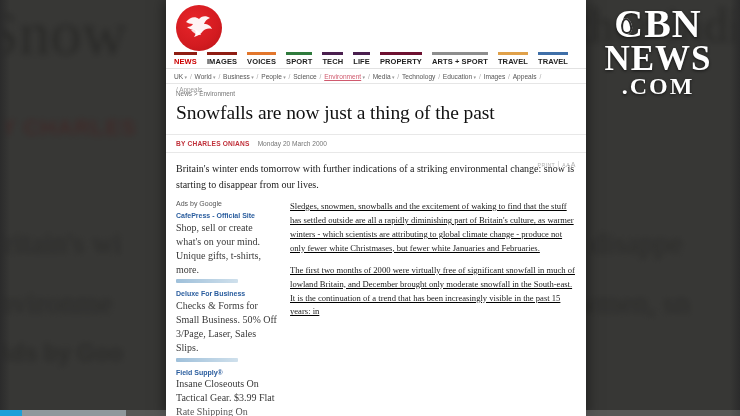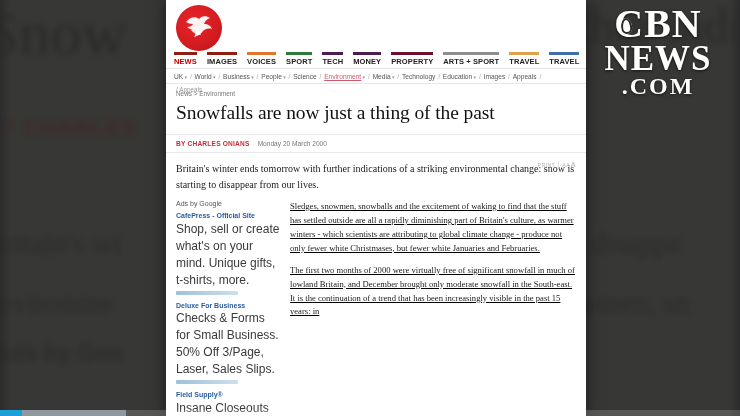--- a/index.html
+++ b/index.html
@@ -176,22 +176,22 @@
   .cols { display: flex; gap: 10px; }
   .col-ads { width: 104px; flex: 0 0 104px; }
   .col-text { flex: 1; text-decoration: underline; }
 
   .ads-title { font-size: 7px; color: #555; margin-bottom: 5px; }
   .ad-block { margin-bottom: 7px; }
   .ad-head {
     font-size: 7px; font-weight: bold; color: #2a5d9e; margin-bottom: 1.5px;
   }
   .ad-body {
-    font-family: Liberation Sans, sans-serif;
-    font-size: 12px; line-height: 1.42; color: #3a3a3a;
+    font-family: Liberation Serif, serif;
+    font-size: 10px; line-height: 1.42; color: #3a3a3a;
   }
   .ad-url {
     margin-top: 2px; height: 4px; width: 62px;
     background: linear-gradient(90deg,#9fc0da,#cfe0ec);
     filter: blur(.7px);
     border-radius: 1px;
   }
 
   .ptext {
     font-family: "Liberation Serif", serif;
@@ -271,21 +271,21 @@
         <div class="nav-item">
           <div class="nav-rule" style="background: rgb(47, 122, 60);"></div>
           <div class="nav-label">SPORT</div>
         </div>
         <div class="nav-item">
           <div class="nav-rule" style="background: rgb(74, 31, 78);"></div>
           <div class="nav-label">TECH</div>
         </div>
         <div class="nav-item">
           <div class="nav-rule" style="background: rgb(74, 31, 78);"></div>
-          <div class="nav-label">MONEY</div>
+          <div class="nav-label">LIFE</div>
         </div>
         <div class="nav-item">
           <div class="nav-rule" style="background: rgb(109, 16, 48);"></div>
           <div class="nav-label">PROPERTY</div>
         </div>
         <div class="nav-item">
           <div class="nav-rule" style="background: rgb(142, 142, 142);"></div>
           <div class="nav-label">ARTS + SPORT</div>
         </div>
         <div class="nav-item">

